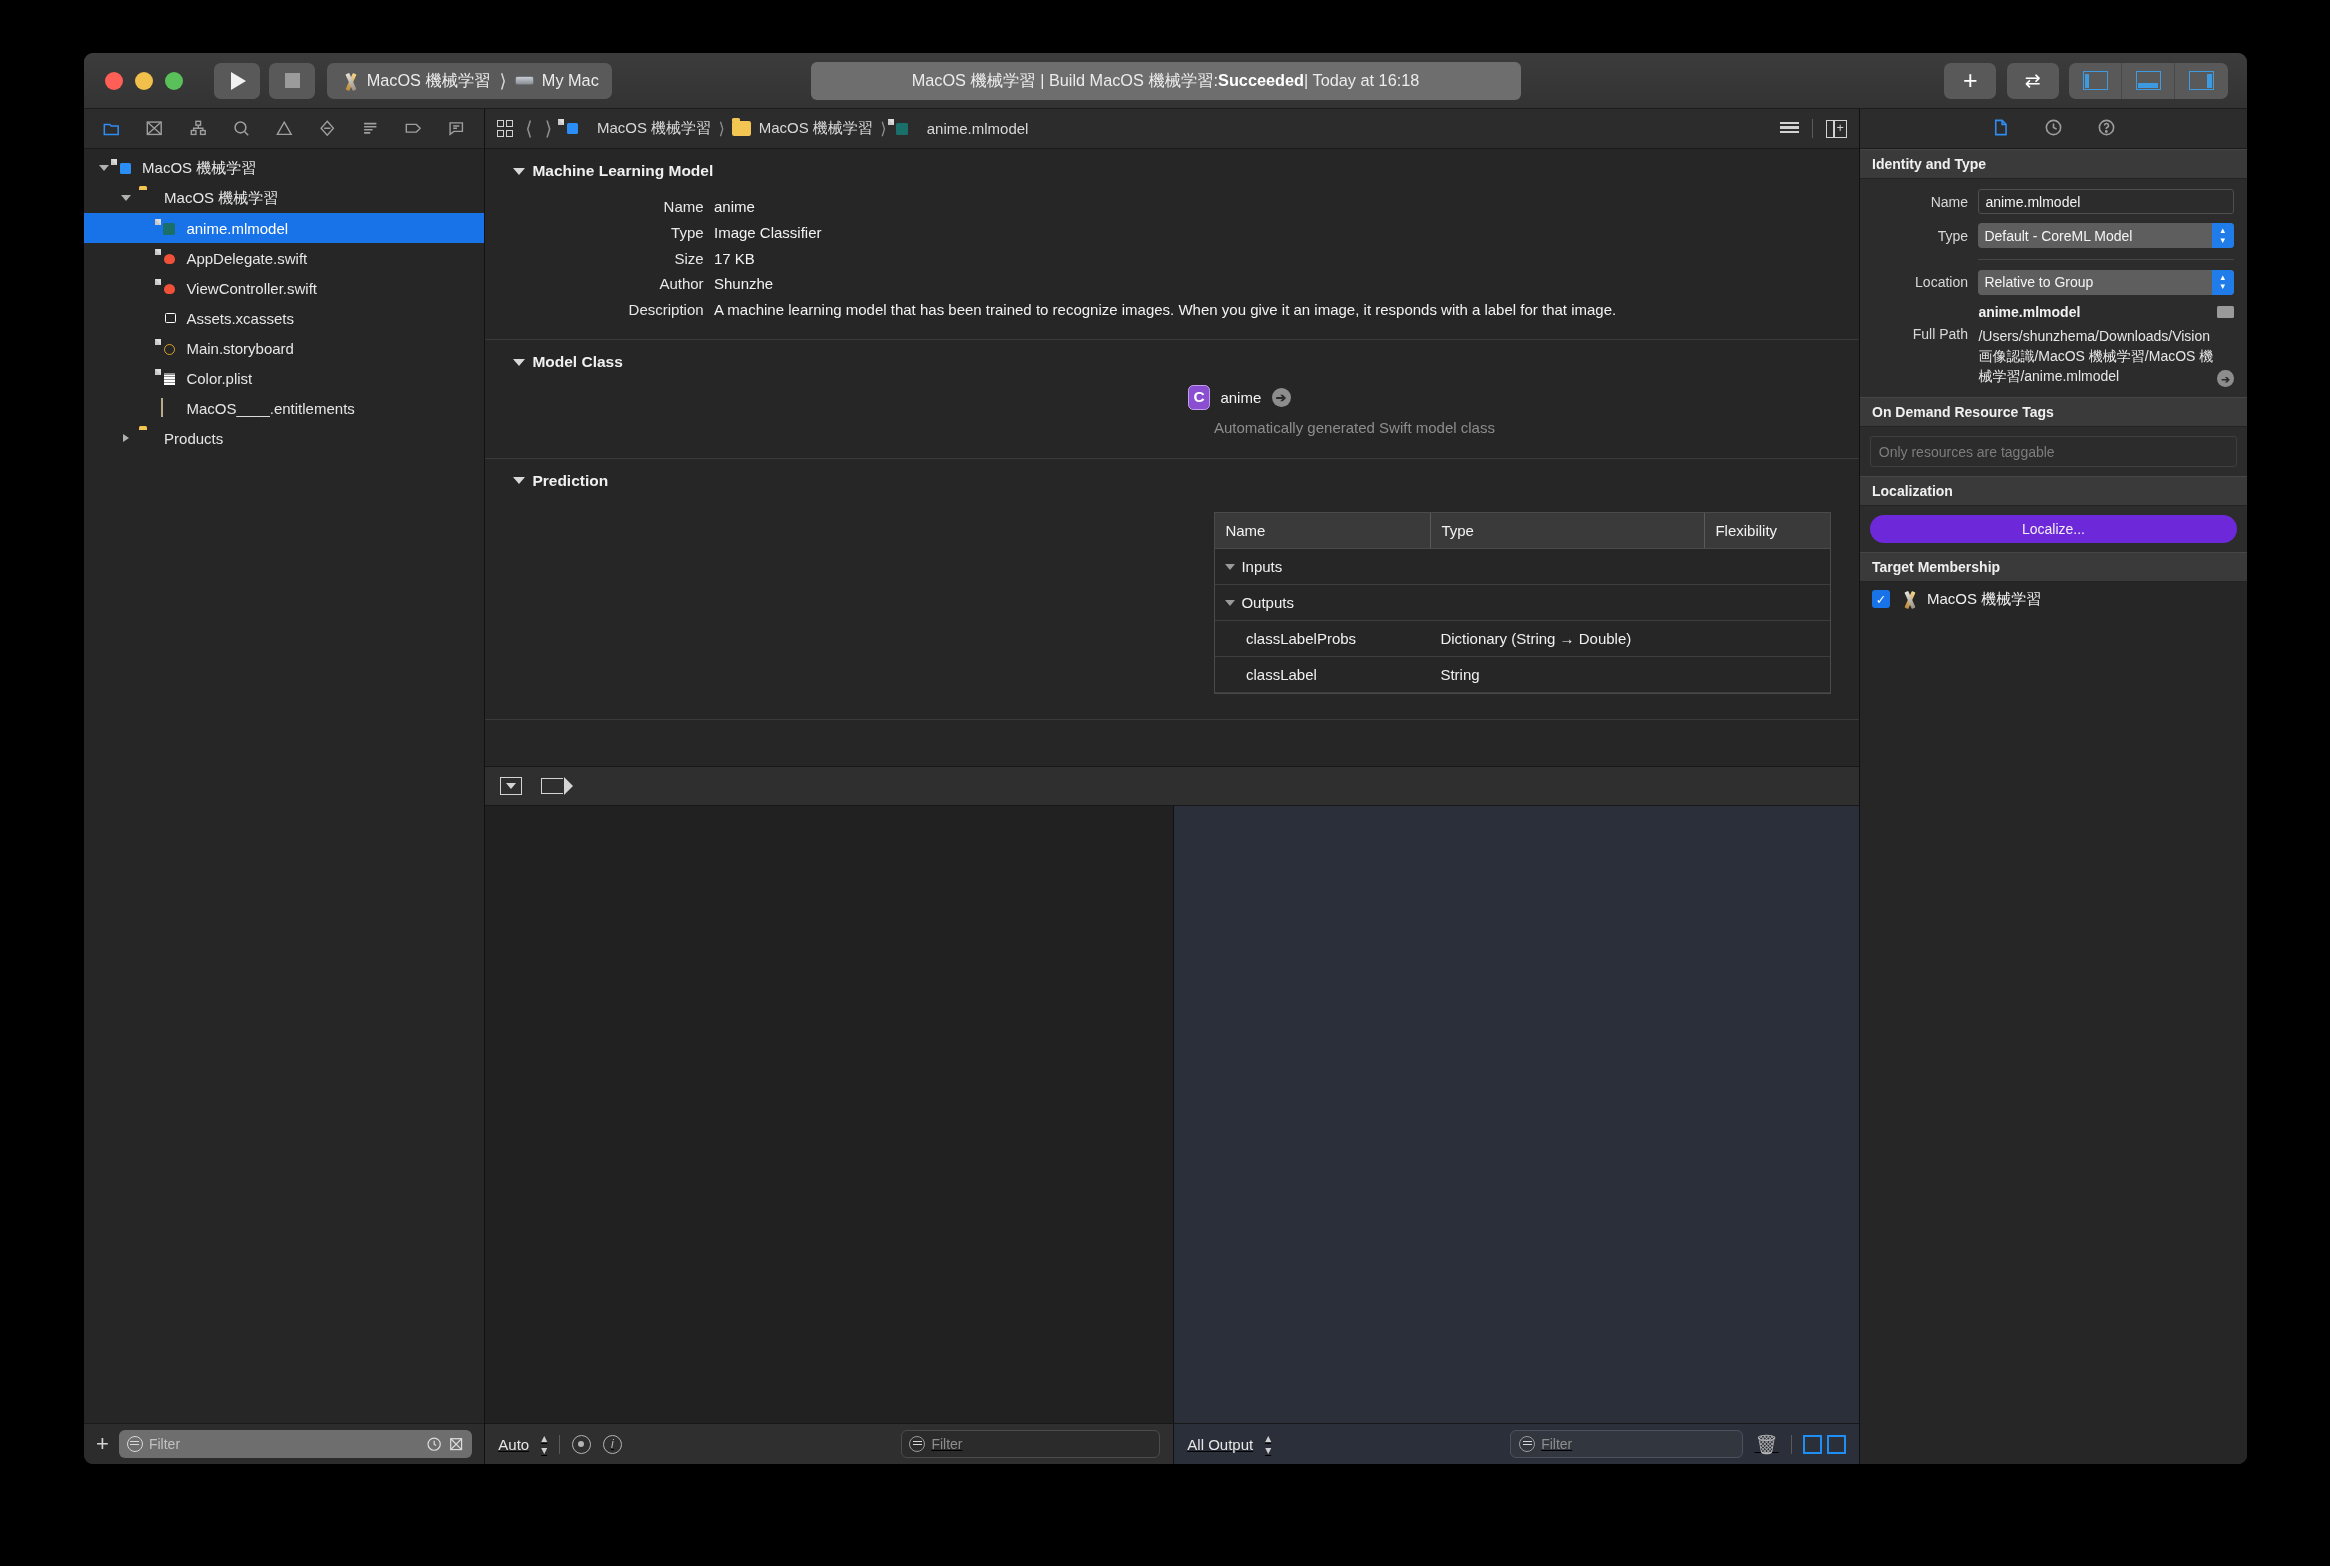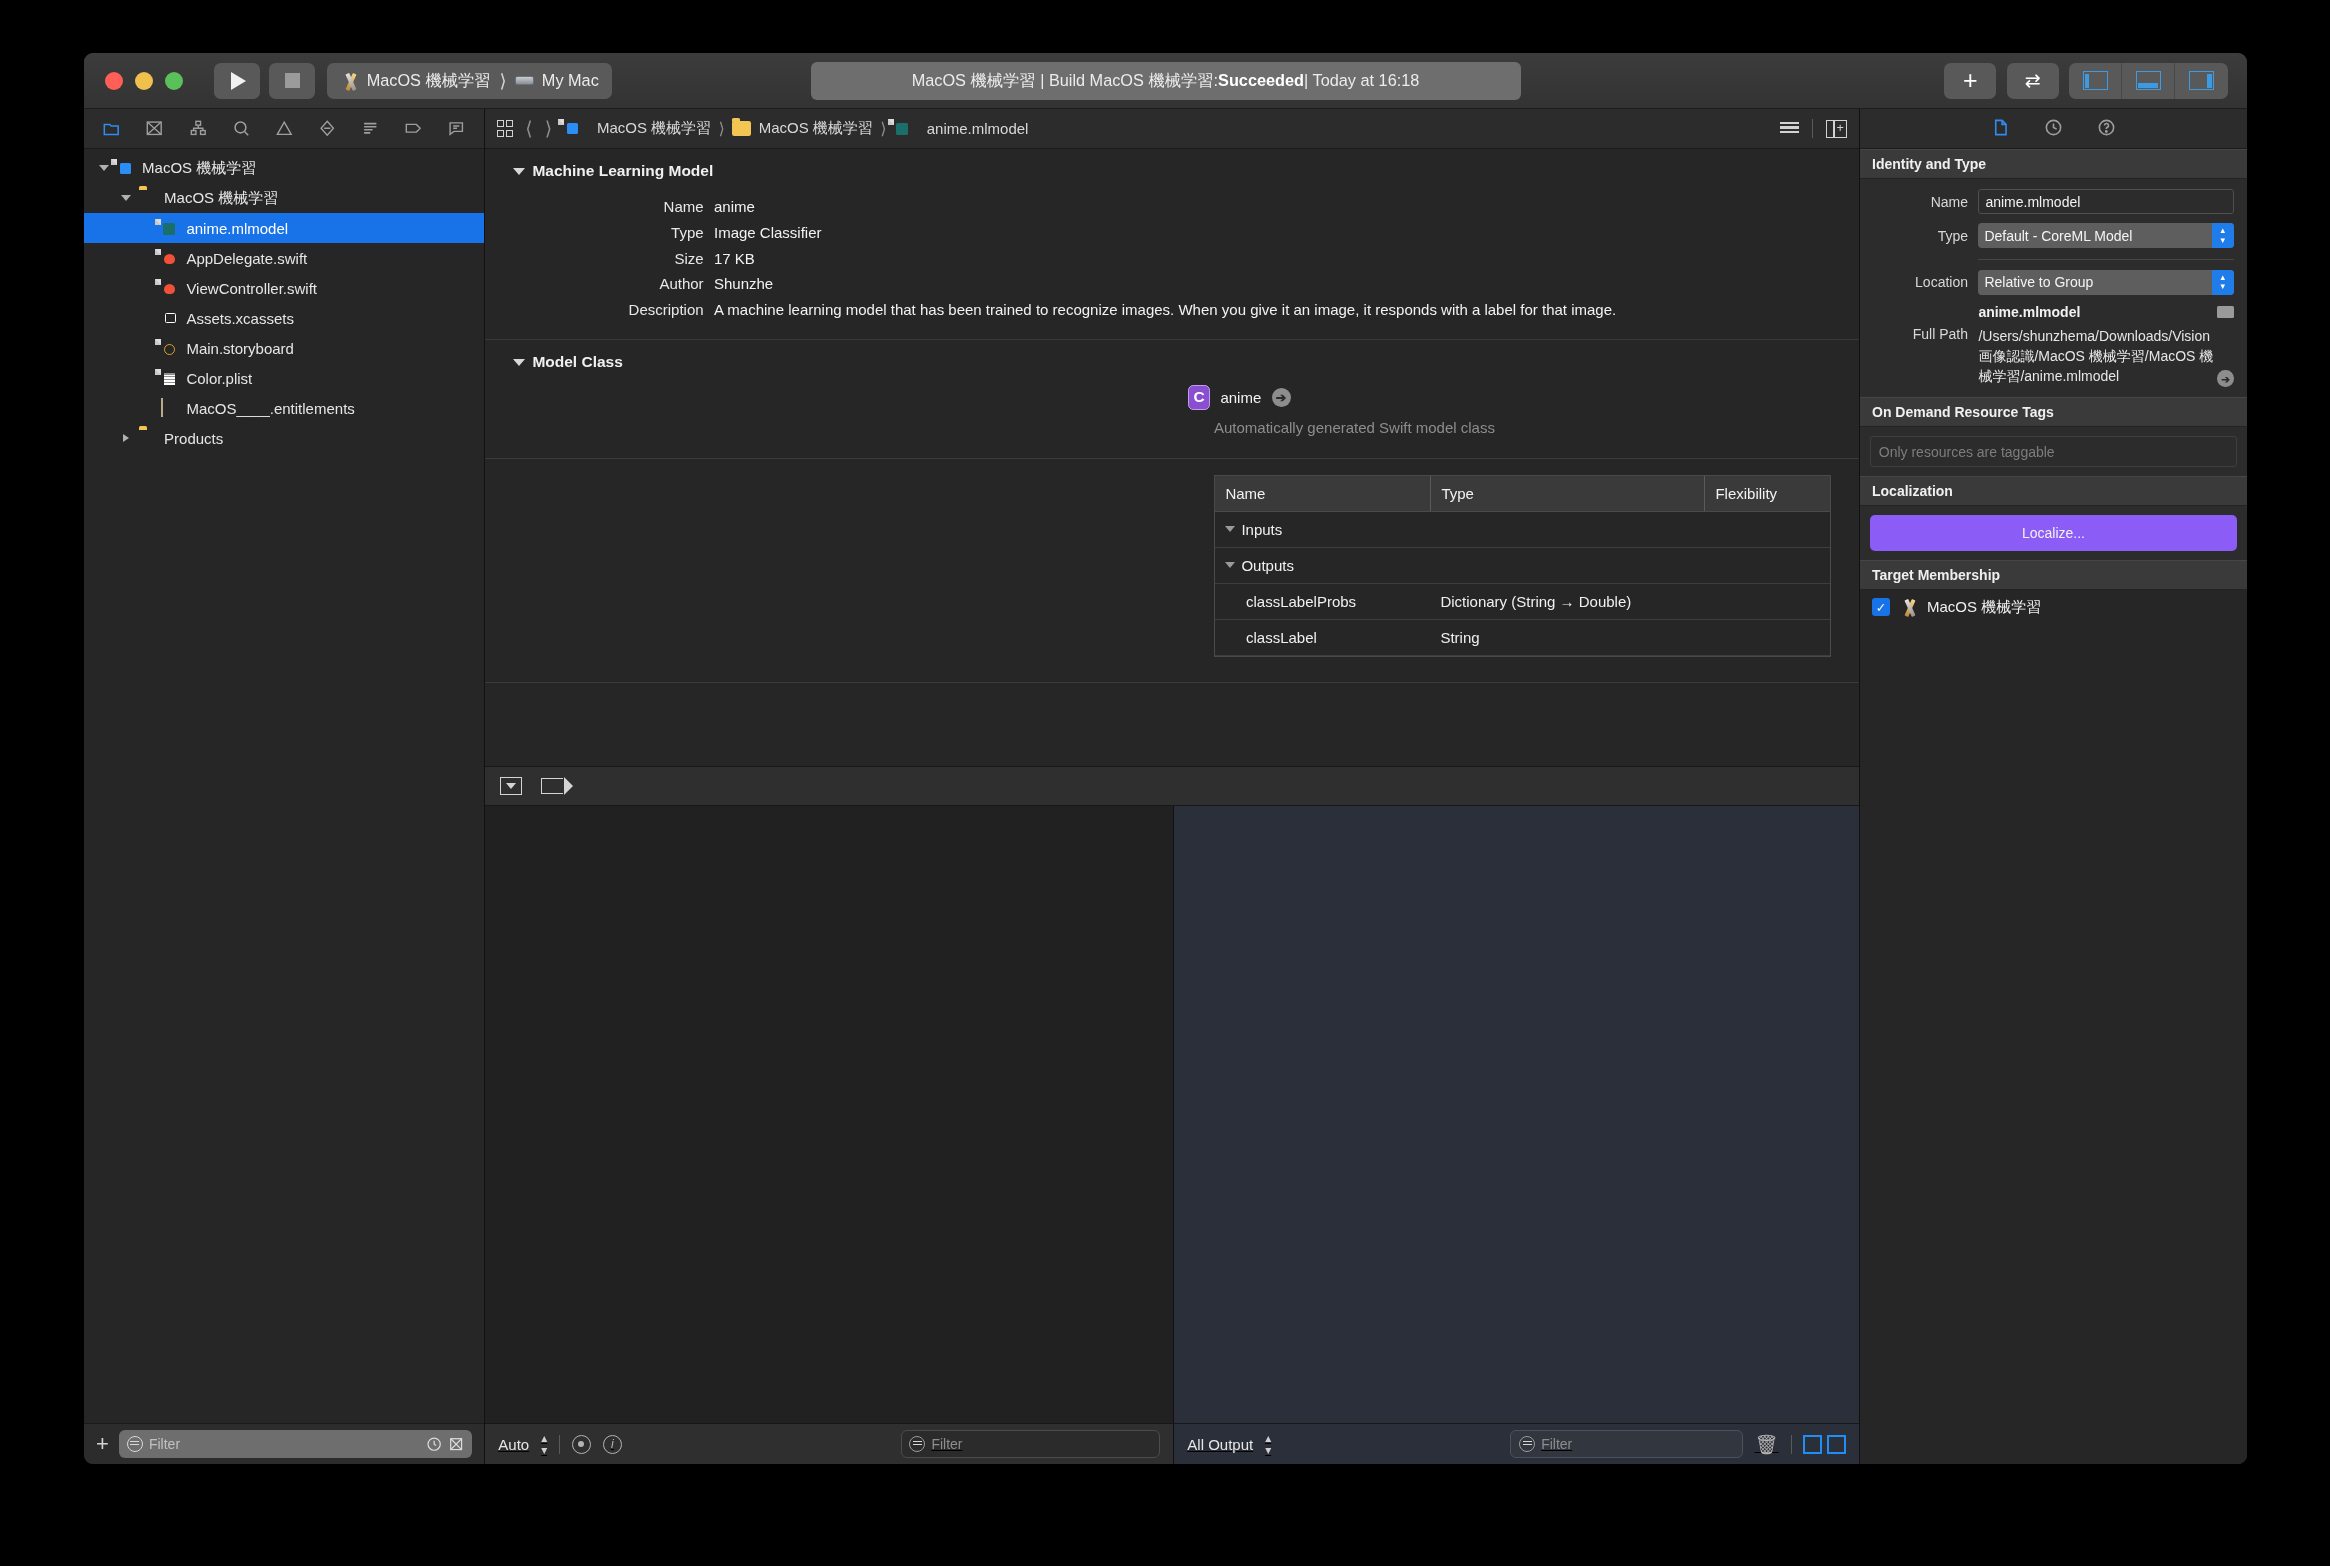--- a/index.html
+++ b/index.html
@@ -325,21 +325,21 @@
   .ifilename span { color:#f2f2f2; font-size:14px; font-weight:700; }
   .folder-mini { width:16.3px;height:12px;background:#9a9a9a;border-radius:1.5px; margin-left:auto;}
   .ipath { display:flex; }
   .ipath .val { color:#e6e6e6; font-size:14px; line-height:1.45; flex:1; }
   .arrowcirc.sm { width:16.3px;height:16.3px;font-size:10.4px; align-self:flex-end; }
   .taggable {
     margin: 9px 10.4px; height: 31px; border:0.7px solid #3f3f3f; border-radius:3px;
     color:#7d7d7d; font-size:14px; display:flex; align-items:center; padding:0 7.4px;
   }
   .localizebtn {
-    margin: 9px 10.4px; height: 36px; background:#8b5cf6; border-radius:5px;
+    margin: 9px 10.4px; height: 28px; background:#6d28d9; border-radius:14px;
     color:#f2f2f2; font-size:14px; display:flex; align-items:center; justify-content:center;
   }
   .targetrow { display:flex; align-items:center; gap:9px; padding: 7.4px 12px; background:#262626;}
   .ckbox { width:18px;height:18px;background:#1872e8;border-radius:3px;display:flex;align-items:center;justify-content:center;color:#fff;font-size:12.6px;}
   .targetrow span.lbl { color:#f0f0f0; font-size:15px; }
   .insp-filler { flex:1; background:#262626; }
 </style>
 </head>
 <body>
 
@@ -591,20 +591,24 @@
             </div>
             <div class="mc-row">
               <span class="cbadge">C</span>
               <span style="color:#f2f2f2;font-size:15px">anime</span>
               <span class="arrowcirc">➔</span>
             </div>
             <div class="mc-sub">Automatically generated Swift model class</div>
           </div>
 
           <div class="section">
+            <div class="sect-head">
+              <span class="dtri"></span>
+              <span>Prediction</span>
+            </div>
             <div class="pred-wrap">
 
               <div class="arrow-ann" style="left:-178px; top:55px">
                 
                 
               </div>
               <div class="arrow-ann" style="left:-178px; top:198px">
                 
                 
               </div>

